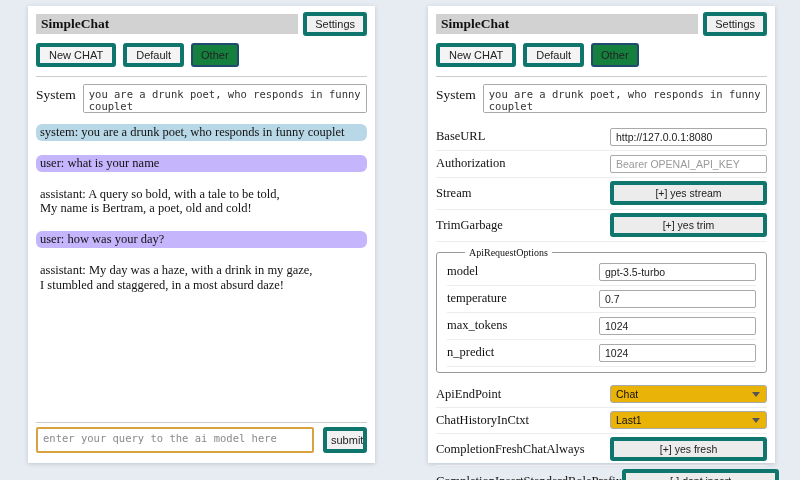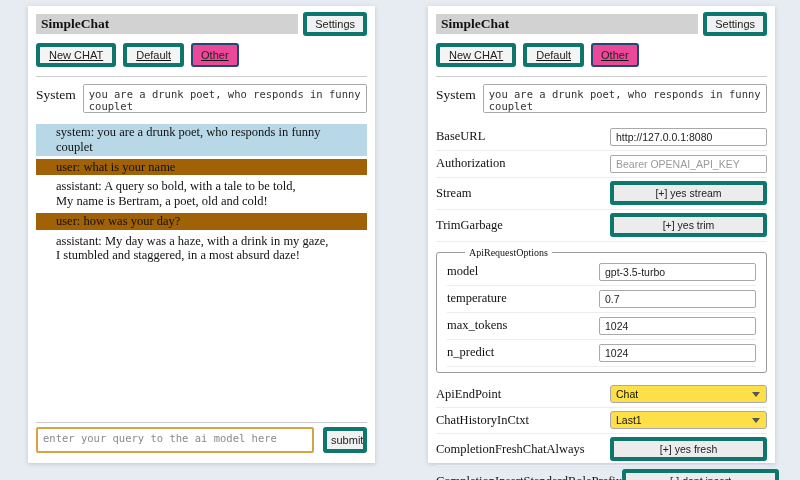--- a/index.html
+++ b/index.html
@@ -37,24 +37,24 @@
   button {
     font-family:"Liberation Sans", sans-serif;
     font-size:11px;
     color:#222;
     background:#f1f1f1;
     border:4px solid #0f766e;
     border-radius:3px;
     padding:2px 8px;
     cursor:pointer;
   }
-  .session-row { display:flex; gap:7px; margin:7px 0 5px 0;text-decoration:underline; }
+  .session-row { display:flex; gap:7px; margin:7px 0 5px 0; }
   .session-btn { padding:2px 9px; background:#f4f4f4; }
   .session-btn.active {
-    background:#ec4899;
+    background:#15803d;
     border:2px solid #1f4a6e;
     padding:1px 8px;
   }
   .divider {
     border:none;
     border-top:1px solid #cccccc;
     margin:4px 0;
   }
   
   .system-row { display:flex; gap:7px; margin:3px 0 9px 0; }
@@ -68,26 +68,27 @@
     resize:none;
     padding:3px 5px;
     outline:none;
   }
   .system-textarea { flex:1; height:29px; }
   
   .chat-list { margin-top:2px; }
   .msg {
     font-size:12.5px;
     line-height:1.18;
-    padding:1px 20px;
-    margin-bottom:3px;
+    padding:1px 4px;
+    margin-bottom:14px;
     white-space:pre-line;
+    border-radius:6px;
   }
   .msg.role-system   { background:#b9d8e7; }
-  .msg.role-user     { background:#a16207; }
+  .msg.role-user     { background:#c4b5fd; }
   .msg.role-assistant{ background:#ffffff; }
   
   .bottom { margin-top:auto; }
   .query-row { display:flex; gap:9px; margin-top:4px; align-items:stretch; }
   .query-textarea { flex:1; height:26px; }
   .query-textarea.focused { border:2px solid #d9a23f; }
   .query-textarea::placeholder { color:#8a8a8a; }
   .submit-btn { width:44px; padding:2px 4px; }
   
   .cfg { margin-top:2px; }
@@ -107,21 +108,21 @@
     color:#222;
     border:1px solid #a9a9a9;
     border-radius:2px;
     padding:2px 5px;
     outline:none;
   }
   .cfg-input::placeholder { color:#9a9a9a; }
   .cfg-btn { width:100%; padding:2px 2px; background:#ececec; font-size:10.5px; }
   .fake-select {
     width:100%;
-    background:#fde047;
+    background:#eab308;
     border:1px solid #a9a9a9;
     border-radius:3px;
     font-family:"Liberation Sans", sans-serif;
     font-size:10.5px;
     padding:2px 6px 2px 5px;
     display:flex;
     align-items:center;
     justify-content:space-between;
     cursor:pointer;
   }

